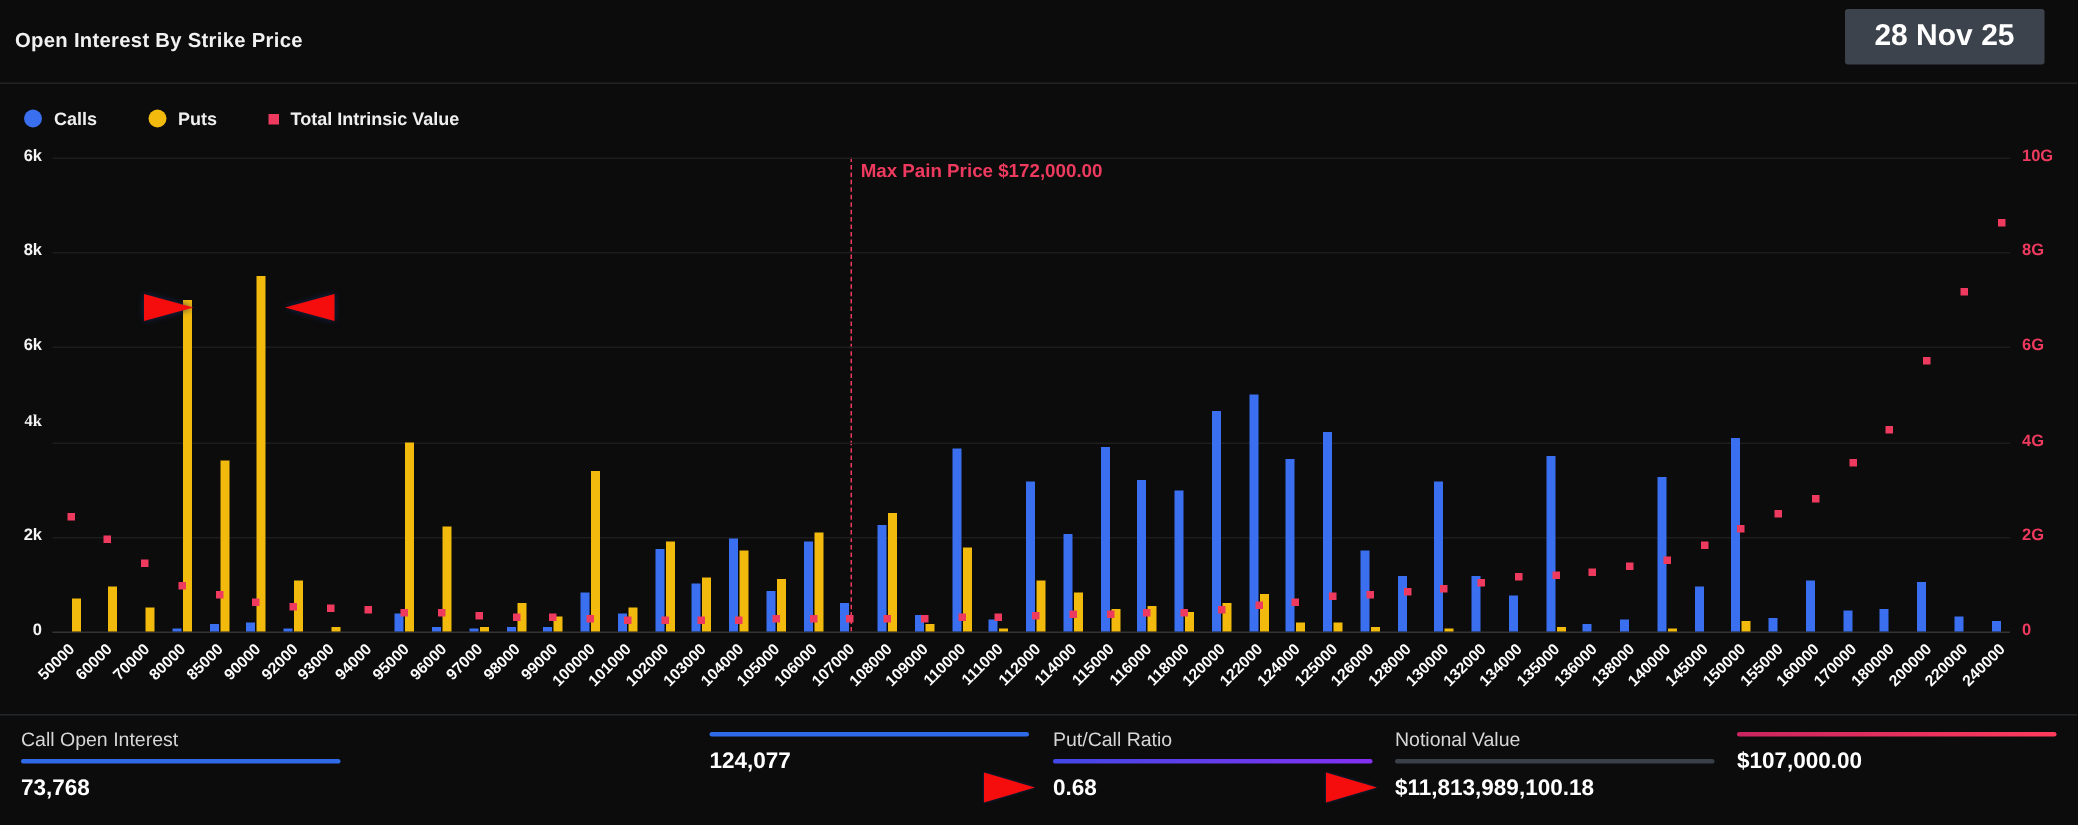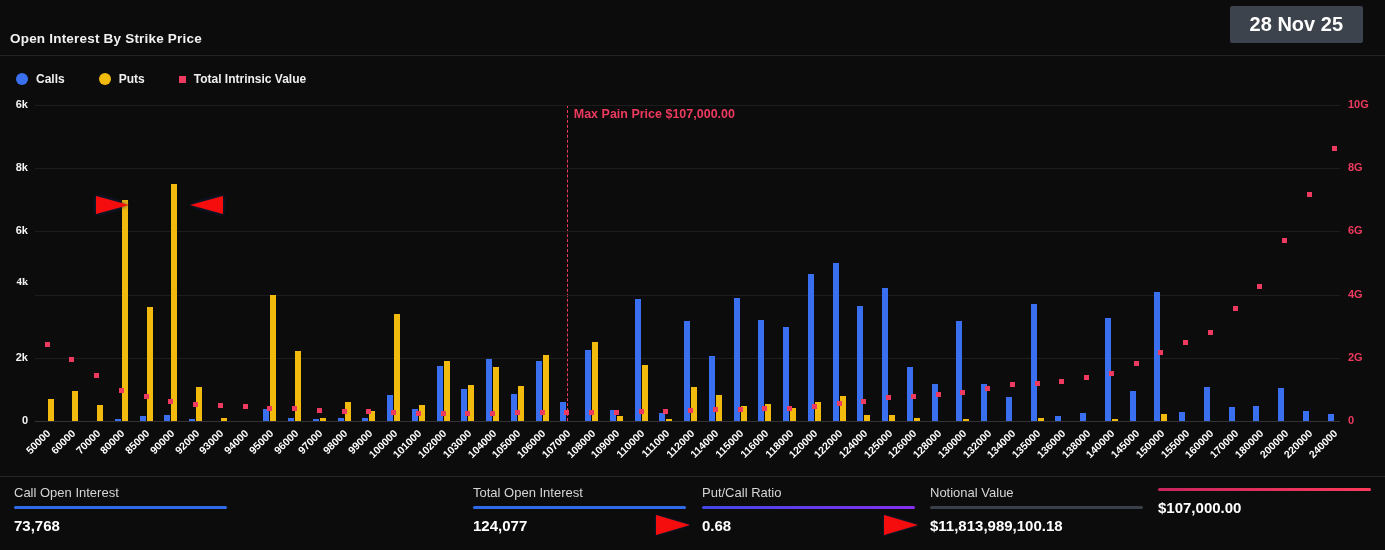--- a/index.html
+++ b/index.html
@@ -1,20 +1,20 @@
 <!DOCTYPE html>
 <html><head>
 <meta charset="utf-8">
 <style>
   html,body{margin:0;padding:0;background:#0b0b0b;}
   #app{position:relative;width:1385px;height:550px;background:#0c0c0c;overflow:hidden;
        font-family:"Liberation Sans",sans-serif;color:#fff;}
   
   #header{position:absolute;left:0;top:0;width:1385px;height:55px;border-bottom:1px solid #232323;}
-  #title{position:absolute;left:10px;top:19px;font-size:13.5px;font-weight:600;color:#f1f1f1;letter-spacing:.2px;margin-top:12px;}
+  #title{position:absolute;left:10px;top:19px;font-size:13.5px;font-weight:600;color:#f1f1f1;letter-spacing:.2px;}
   #date-badge{position:absolute;right:22px;top:6px;background:#3d434c;color:#fff;font-size:20px;
               font-weight:700;padding:7px 20px;border-radius:2px;cursor:pointer;}
   
   #legend{position:absolute;left:16px;top:72px;display:flex;align-items:flex-end;gap:34px;}
   .legend-item{display:flex;align-items:center;gap:8px;font-size:12px;font-weight:700;color:#efefef;cursor:pointer;}
   .dot{width:12px;height:12px;border-radius:50%;}
   .sq{width:7px;height:7px;}
   
   #chart-stage{position:absolute;left:0;top:0;width:1385px;height:550px;}
   .gridline{position:absolute;height:1px;background:#1d1d1d;}
@@ -63,21 +63,21 @@
       <span>Puts</span>
     </div>
     <div class="legend-item">
       <span class="sq" style="background:#ed3a5e"></span>
       <span>Total Intrinsic Value</span>
     </div>
   </div>
 
   <div id="chart-stage">
     <div id="maxpain-line" style="left: 566.75px; top: 105px; height: 316px;"></div>
-    <div id="maxpain-label" style="left: 573.75px; top: 107px;">Max Pain Price $107,000.00</div>
+    <div id="maxpain-label" style="left: 573.75px; top: 107px;">Max Pain Price $172,000.00</div>
   <div class="axis-baseline" style="left: 35px; top: 421px; width: 1305px;"></div>
       <div class="ytick" style="left: 0px; top: 414px;">0</div>
       <div class="ytick-r" style="left: 1348px; top: 414px;">0</div>
       <div class="gridline" style="left: 35px; top: 357.8px; width: 1305px;"></div>
       <div class="ytick" style="left: 0px; top: 350.8px;">2k</div>
       <div class="ytick-r" style="left: 1348px; top: 350.8px;">2G</div>
       <div class="gridline" style="left: 35px; top: 294.6px; width: 1305px;"></div>
       <div class="ytick" style="left: 0px; top: 275px; font-family: Liberation Serif, serif;">4k</div>
       <div class="ytick-r" style="left: 1348px; top: 287.6px;">4G</div>
       <div class="gridline" style="left: 35px; top: 231.4px; width: 1305px;"></div>
@@ -394,21 +394,20 @@
   <div id="stats-divider"></div>
   <div id="stats-row">
       <div class="stat-col" style="left: 14px;">
         <div class="stat-label">Call Open Interest</div>
         <div class="stat-underline" style="background: rgb(47, 107, 232);"></div>
         <div class="stat-value-row">
           <div class="stat-value">73,768</div>
         </div>
       </div>
       <div class="stat-col" style="left: 473px;">
-        <div class="stat-label">Total Open Interest</div>
         <div class="stat-underline" style="background: rgb(47, 107, 232);"></div>
         <div class="stat-value-row">
           <div class="stat-value">124,077</div>
         </div>
       </div>
       <div class="stat-col" style="left: 702px;">
         <div class="stat-label">Put/Call Ratio</div>
         <div class="stat-underline" style="background: linear-gradient(90deg, rgb(67, 72, 232), rgb(132, 48, 240));"></div>
         <div class="stat-value-row">
           <div class="stat-arrow"></div>

